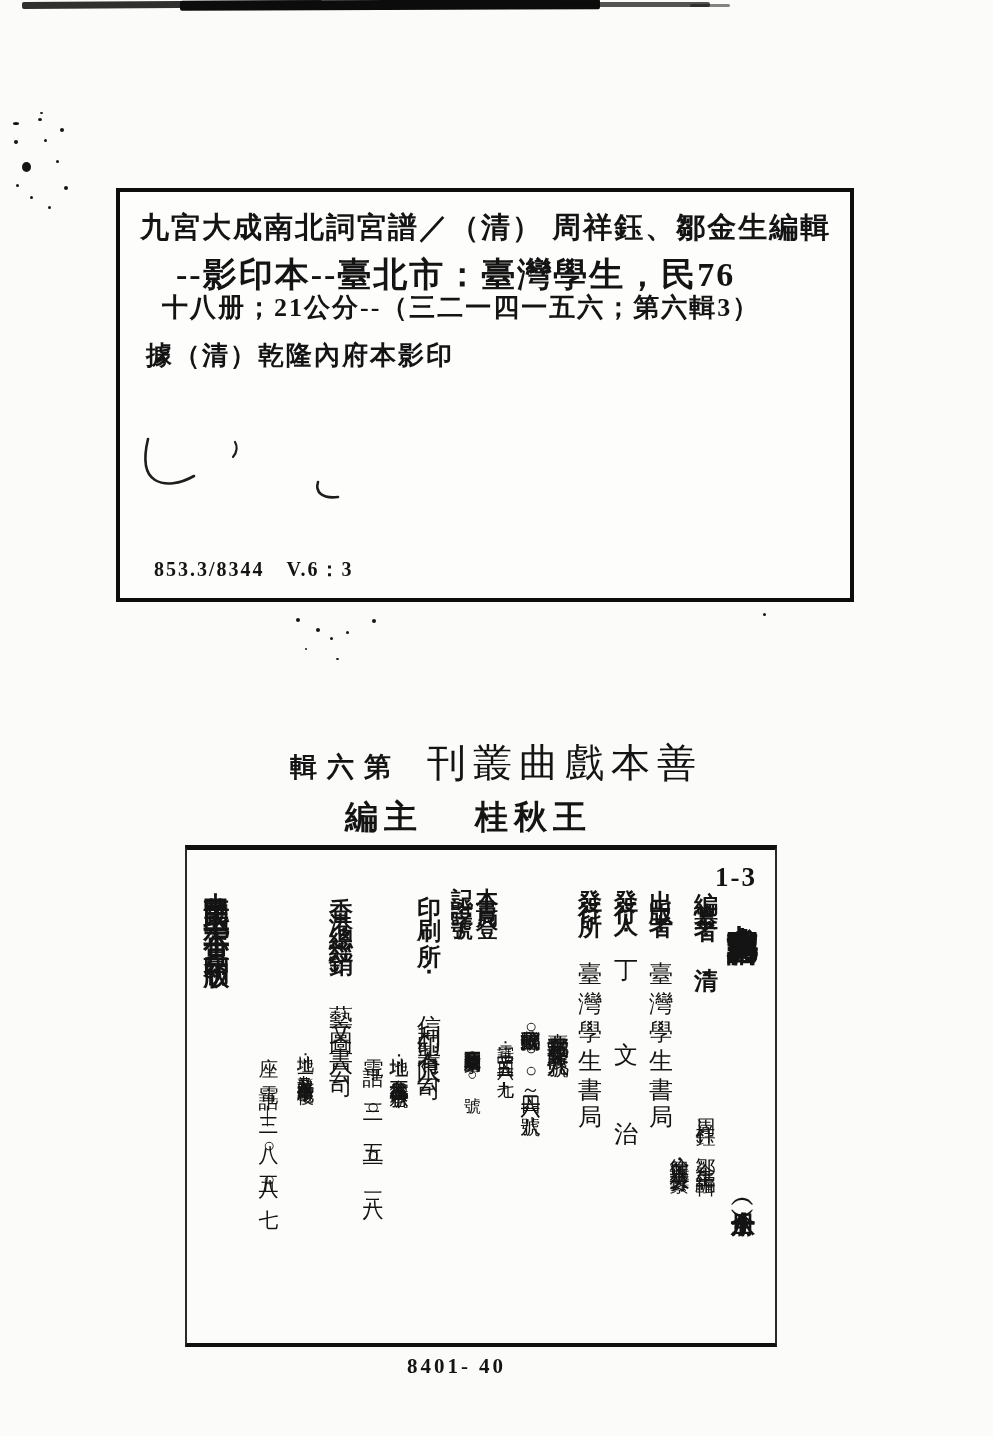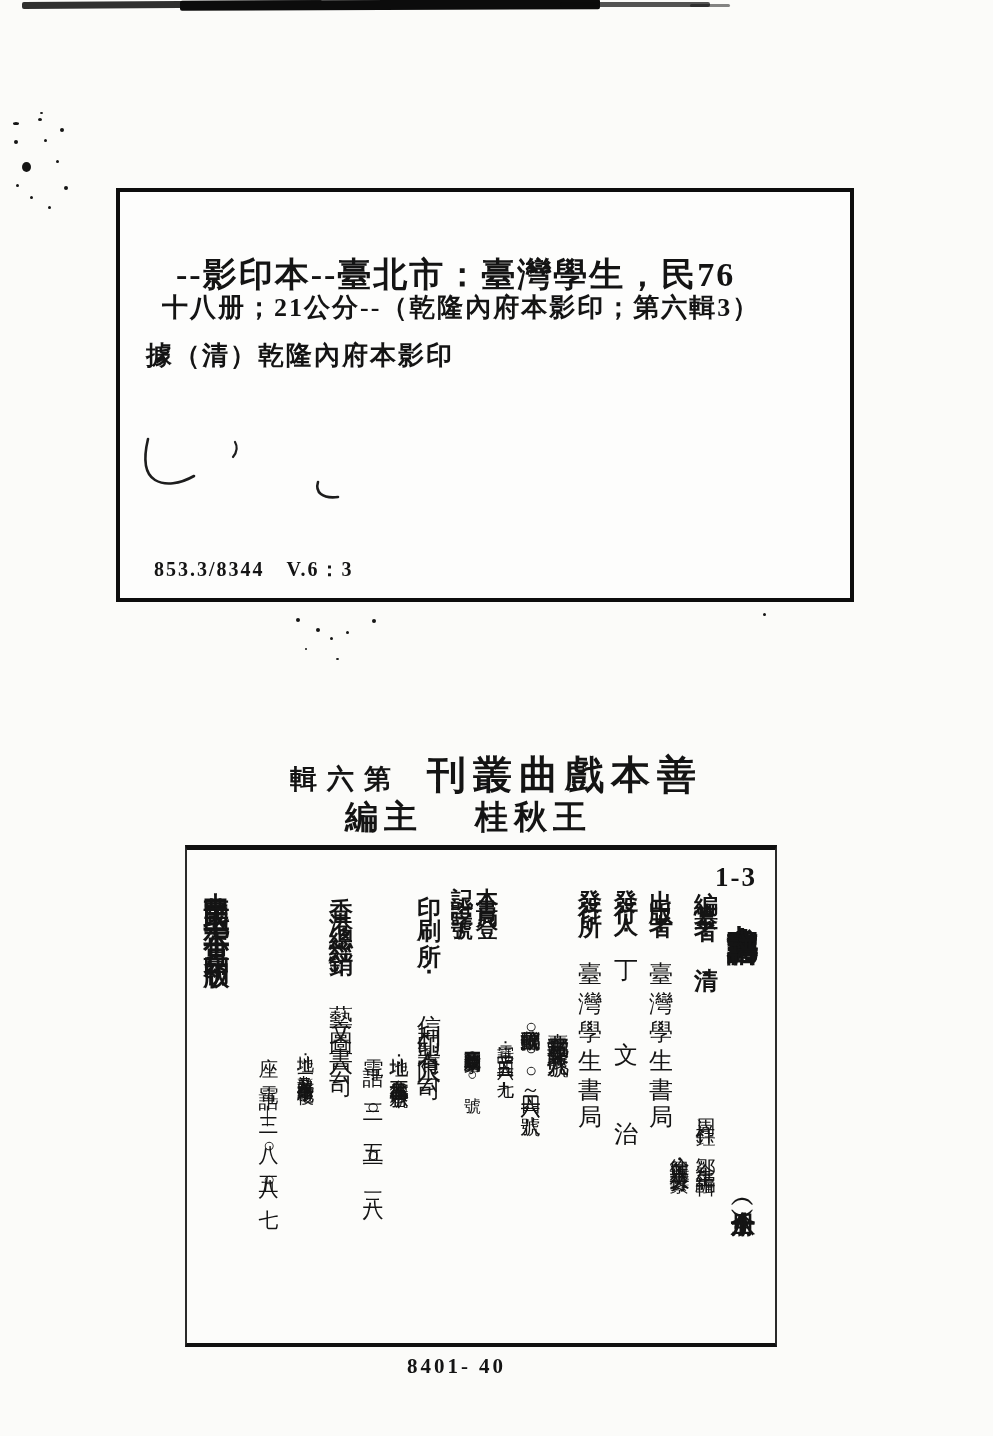--- a/index.html
+++ b/index.html
@@ -20,21 +20,21 @@
   .ln-title{left:20px;top:16px;font-size:29px;font-weight:700;}
   .ln-imprint{left:56px;top:60px;font-size:34px;font-weight:600;}
   .ln-collation{left:42px;top:98px;font-size:26px;font-weight:700;}
   .ln-basis{left:26px;top:146px;font-size:26px;font-weight:700;}
   .ln-tracing{left:38px;top:322px;font-size:26px;font-weight:600;}
   .ln-callno{left:34px;top:364px;font-size:20px;font-weight:600;letter-spacing:1px;}
   .squiggle{position:absolute;}
   
   .series-line-1{position:absolute;left:0;top:736px;width:100%;display:flex;justify-content:center;align-items:baseline;gap:26px;}
   .series-small{font-size:27px;font-weight:600;letter-spacing:10px;text-align:center;}
-  .series-large{font-size:39px;font-weight:700;letter-spacing:7px;margin-top:12px;}
+  .series-large{font-size:39px;font-weight:400;letter-spacing:7px;}
   .series-line-2{position:absolute;left:0;top:795px;width:100%;display:flex;justify-content:center;align-items:baseline;gap:52px;transform:translateX(-28px);}
   .series-ed{font-size:33px;font-weight:700;letter-spacing:6px;}
   
   .colophon{
     position:absolute;left:185px;top:845px;width:592px;height:502px;
     border-top:5px solid #101010;border-bottom:4px solid #101010;
     border-left:2px solid #2a2a2a;border-right:2px solid #2a2a2a;
     background:#fcfcfa;box-sizing:border-box;
   }
   .vcol{
@@ -80,22 +80,23 @@
     <div class="dot" style="left:316px;top:628px;width:4px;height:4px;"></div>
     <div class="dot" style="left:330px;top:637px;width:3px;height:3px;"></div>
     <div class="dot" style="left:346px;top:631px;width:3px;height:3px;"></div>
     <div class="dot" style="left:372px;top:619px;width:4px;height:4px;"></div>
     <div class="dot" style="left:305px;top:648px;width:2px;height:2px;"></div>
     <div class="dot" style="left:336px;top:658px;width:3px;height:2px;"></div>
     <div class="dot" style="left:763px;top:613px;width:3px;height:3px;"></div>
   </div>
 
   <div class="card">
+    <div class="ln ln-title">九宮大成南北詞宮譜／（清） 周祥鈺、鄒金生編輯</div>
     <div class="ln ln-imprint">--影印本--臺北市：臺灣學生，民76</div>
-    <div class="ln ln-collation">十八册；21公分--（乾隆內府本影印；第六輯3）</div>
+    <div class="ln ln-collation">十八册；21公分--（三二一四一五六；第六輯3）</div>
     <div class="ln ln-basis">據（清）乾隆內府本影印</div>
 
     <svg class="squiggle" style="left:18px;top:242px;" width="120" height="60" viewBox="0 0 120 60">
       <path d="M10,5 C5,26 7,40 17,46 C27,52 42,50 56,42" stroke="#1d1d1d" stroke-width="2.6" fill="none" stroke-linecap="round"></path>
       <path d="M97,8 c3,5 2,10 -2,15" stroke="#1d1d1d" stroke-width="2.2" fill="none" stroke-linecap="round"></path>
     </svg>
     <svg class="squiggle" style="left:192px;top:286px;" width="45" height="28" viewBox="0 0 45 28">
       <path d="M6,4 C3,14 10,21 26,19" stroke="#1d1d1d" stroke-width="2.6" fill="none" stroke-linecap="round"></path>
     </svg>
 

